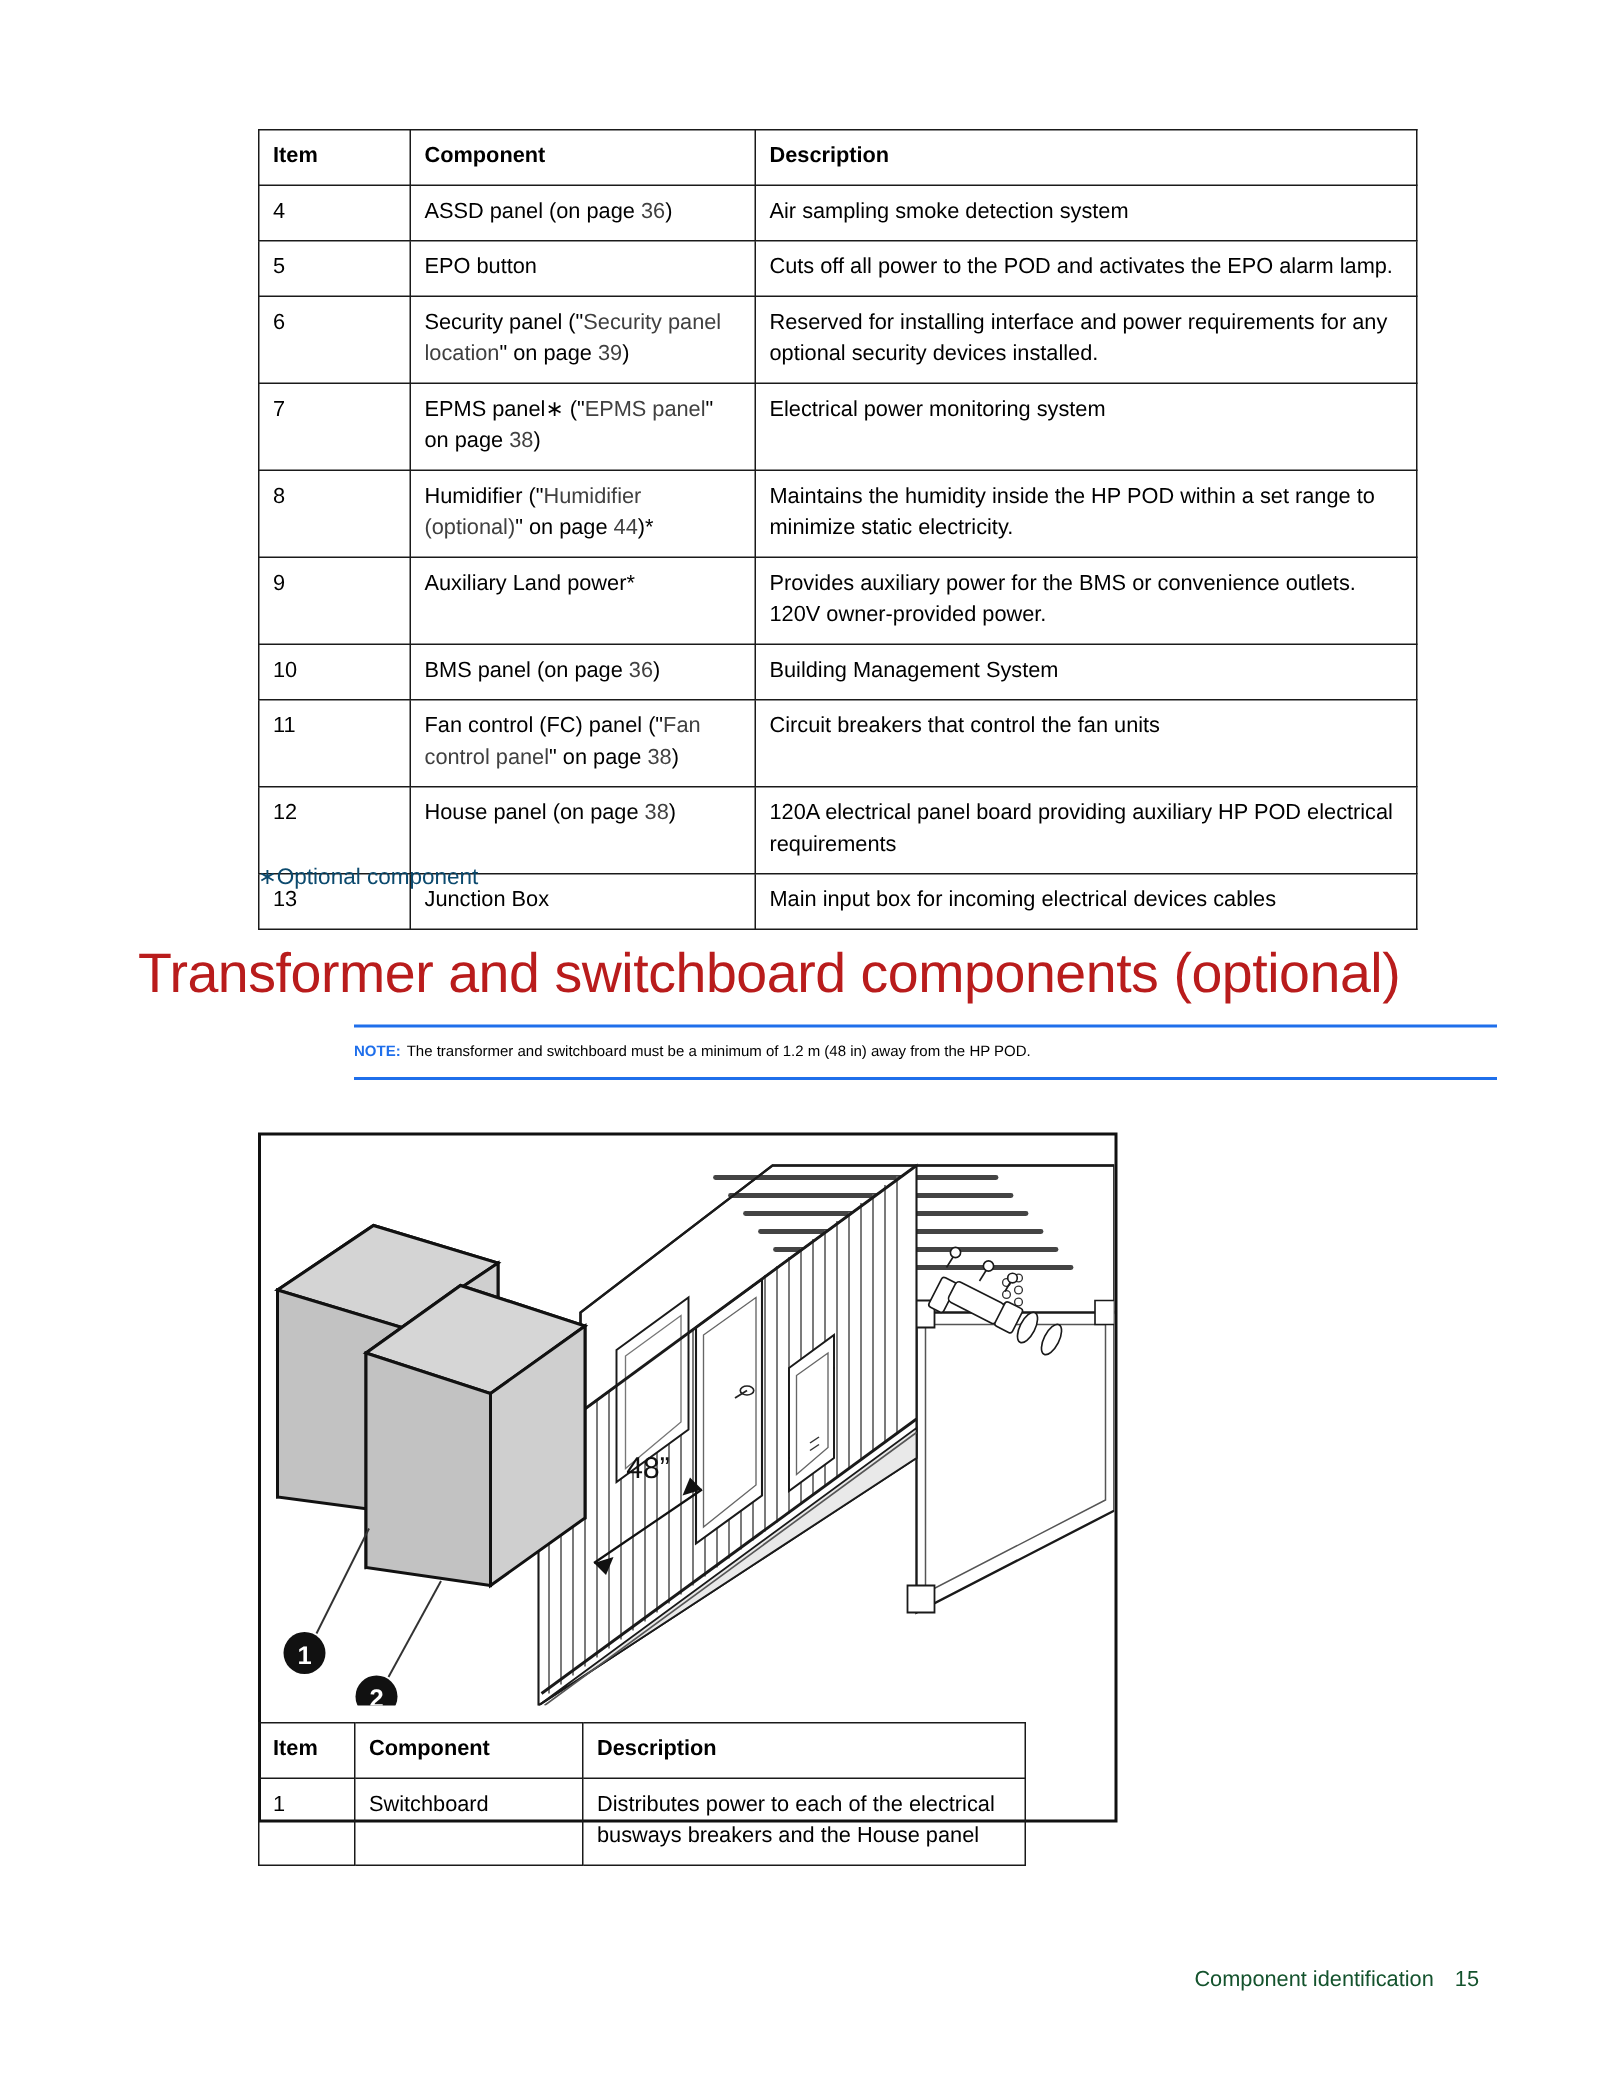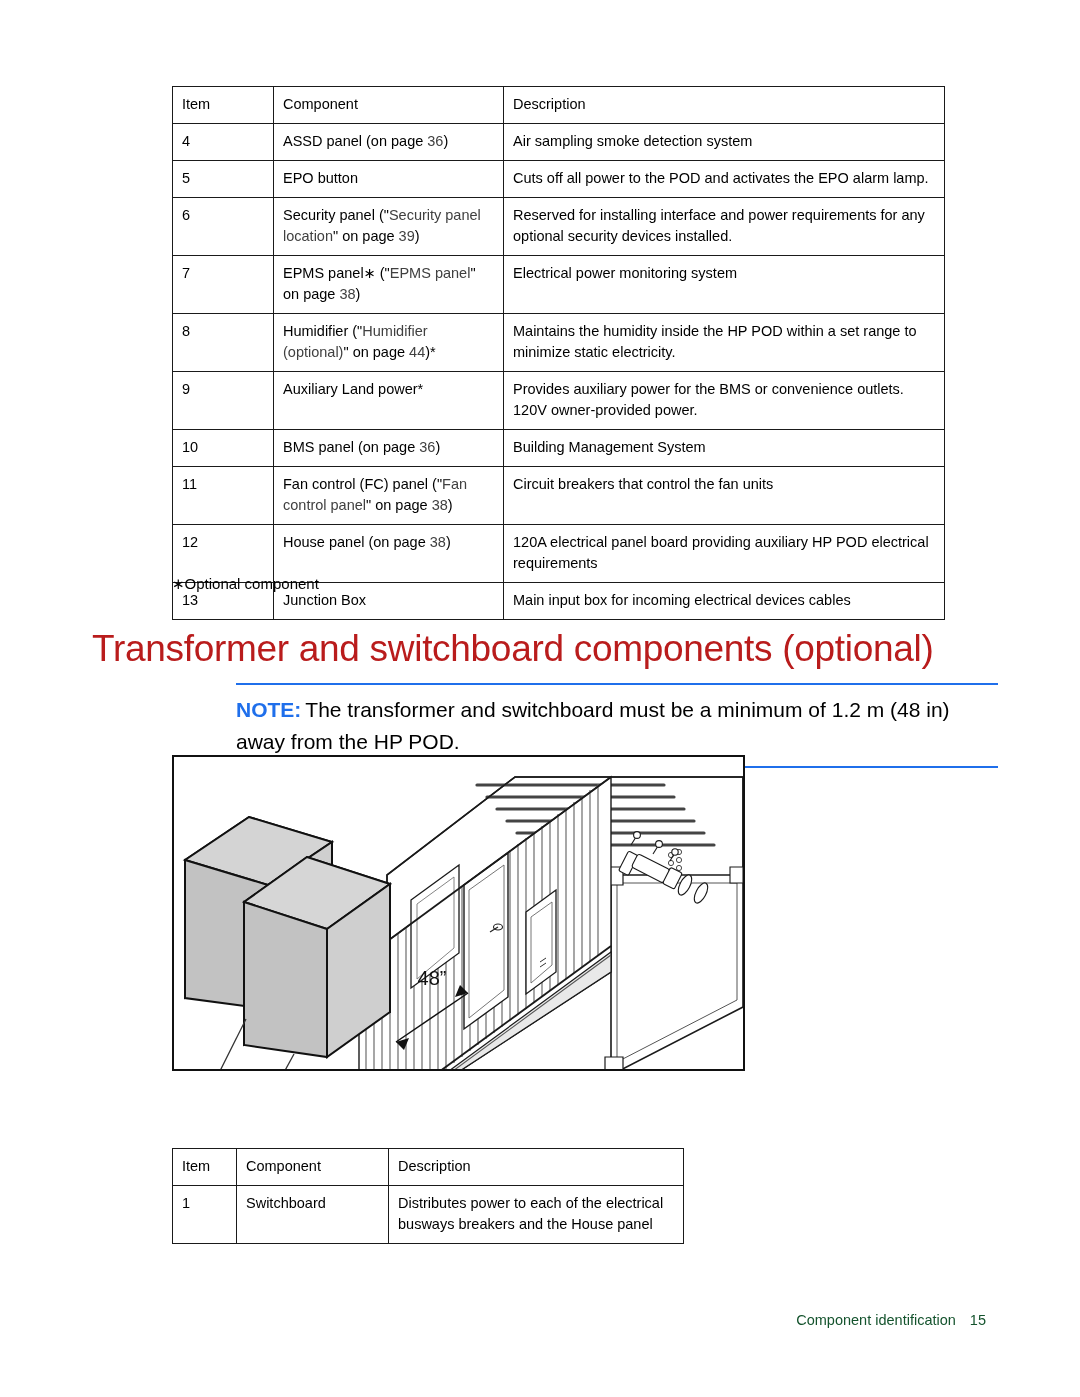--- a/index.html
+++ b/index.html
@@ -32,21 +32,21 @@
     line-height: 1.45;
   }
   .doc-table td, .doc-table th {
     border: 1px solid #1a1a1a;
     padding: 7px 9px 8px 9px;
     vertical-align: top;
     text-align: left;
     font-weight: normal;
   }
   .doc-table thead th {
-    font-weight: normal;
+    font-weight: bold;
     font-size: 14.5px;
     padding-top: 7px;
     padding-bottom: 8px;
   }
 
   
   #components-table {
     left: 172px;
     top: 86px;
     width: 772px;
@@ -66,21 +66,21 @@
   #switchboard-table col.c-desc { width: 295px; }
 
   .lnk { color: #404040; }
 
   
   #optional-note {
     position: absolute;
     left: 172px;
     top: 575px;
     font-size: 15px;
-    color: #000000;
+    color: #0c4a6e;
   }
 
   
   #section-heading {
     position: absolute;
     left: 92px;
     top: 628px;
     width: 900px;
     font-size: 37px;
     font-weight: normal;
@@ -98,36 +98,36 @@
     width: 762px;
   }
   .note-rule {
     height: 2px;
     background: #1f6feb;
     width: 100%;
   }
   #note-top-rule { margin-bottom: 9px; }
   #note-bottom-rule { margin-top: 9px; }
   .note-body {
-    font-size: 21px;
+    font-size: 10px;
     line-height: 1.5;
   }
   .note-label {
     font-weight: bold;
     color: #1f6feb;
     margin-right: 4px;
   }
 
   
   #illustration-frame {
     position: absolute;
     left: 172px;
     top: 755px;
     width: 573px;
-    height: 316px;
+    height: 460px;
     border: 2px solid #111;
     background: #fff;
     box-sizing: border-box;
     overflow: hidden;
   }
   #illustration-svg { display: block; }
 
   
   #page-footer {
     position: absolute;

